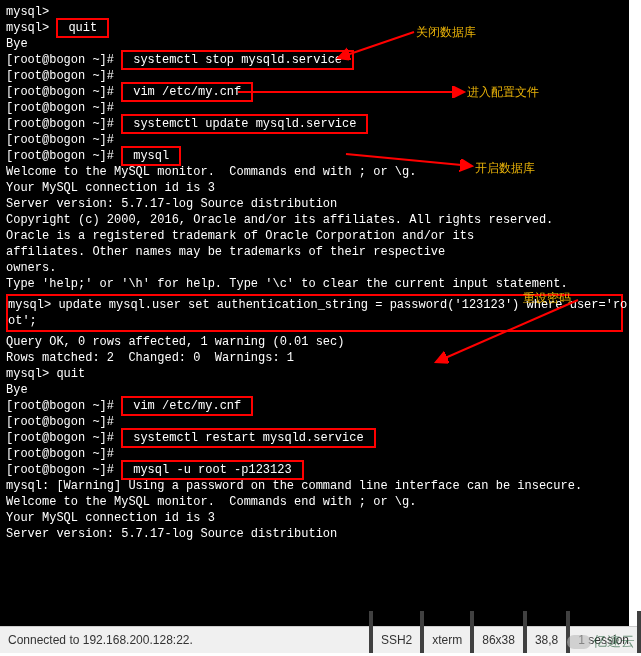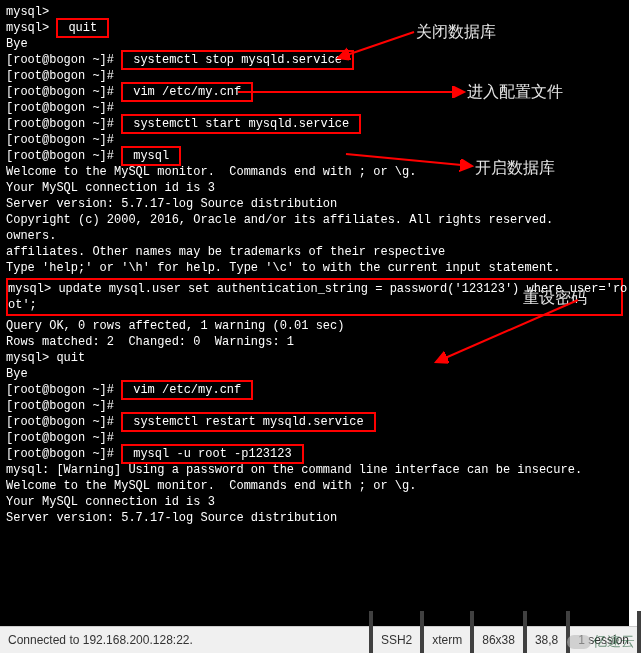--- a/index.html
+++ b/index.html
@@ -27,23 +27,23 @@
     padding: 0 10px;
     margin: -2px 0;
   }
   .box-wide {
     border: 2px solid #ff0000;
     padding: 1px 0;
     margin: 2px 0;
   }
   .annot {
     position: absolute;
-    color: #e5e5e5;
+    color: #eab308;
     font-family: Liberation Sans, sans-serif;
-    font-size: 16px;
+    font-size: 12px;
     font-weight: normal;
     white-space: nowrap;
   }
   .arrow {
     position: absolute;
     stroke: #ff0000;
     fill: #ff0000;
     pointer-events: none;
   }
   .statusbar {
@@ -90,33 +90,34 @@
 
 <div class="terminal">
 
 <div class="line">mysql&gt;</div>
 <div class="line"><span>mysql&gt; </span><span class="box">quit</span></div>
 <div class="line">Bye</div>
 <div class="line"><span>[root@bogon ~]# </span><span class="box">systemctl stop mysqld.service</span></div>
 <div class="line">[root@bogon ~]#</div>
 <div class="line"><span>[root@bogon ~]# </span><span class="box">vim /etc/my.cnf</span></div>
 <div class="line">[root@bogon ~]#</div>
-<div class="line"><span>[root@bogon ~]# </span><span class="box">systemctl start mysqld.service</span></div>
+<div class="line"><span>[root@bogon ~]# </span><span class="box">systemctl update mysqld.service</span></div>
 <div class="line">[root@bogon ~]#</div>
 <div class="line"><span>[root@bogon ~]# </span><span class="box">mysql</span></div>
 <div class="line">Welcome to the MySQL monitor.  Commands end with ; or \g.</div>
 <div class="line">Your MySQL connection id is 3</div>
 <div class="line">Server version: 5.7.17-log Source distribution</div>
 <div class="line"></div>
 <div class="line">Copyright (c) 2000, 2016, Oracle and/or its affiliates. All rights reserved.</div>
 <div class="line"></div>
+<div class="line">Oracle is a registered trademark of Oracle Corporation and/or its</div>
+<div class="line">affiliates. Other names may be trademarks of their respective</div>
 <div class="line">owners.</div>
-<div class="line">affiliates. Other names may be trademarks of their respective</div>
 <div class="line"></div>
-<div class="line">Type 'help;' or '\h' for help. Type '\c' to with the current input statement.</div>
+<div class="line">Type 'help;' or '\h' for help. Type '\c' to clear the current input statement.</div>
 <div class="line"></div>
 
 <div class="box-wide">
   <div class="line">mysql&gt; update mysql.user set authentication_string = password('123123') where user='ro</div>
   <div class="line">ot';</div>
 </div>
 
 <div class="line">Query OK, 0 rows affected, 1 warning (0.01 sec)</div>
 <div class="line">Rows matched: 2  Changed: 0  Warnings: 1</div>
 <div class="line"></div>

